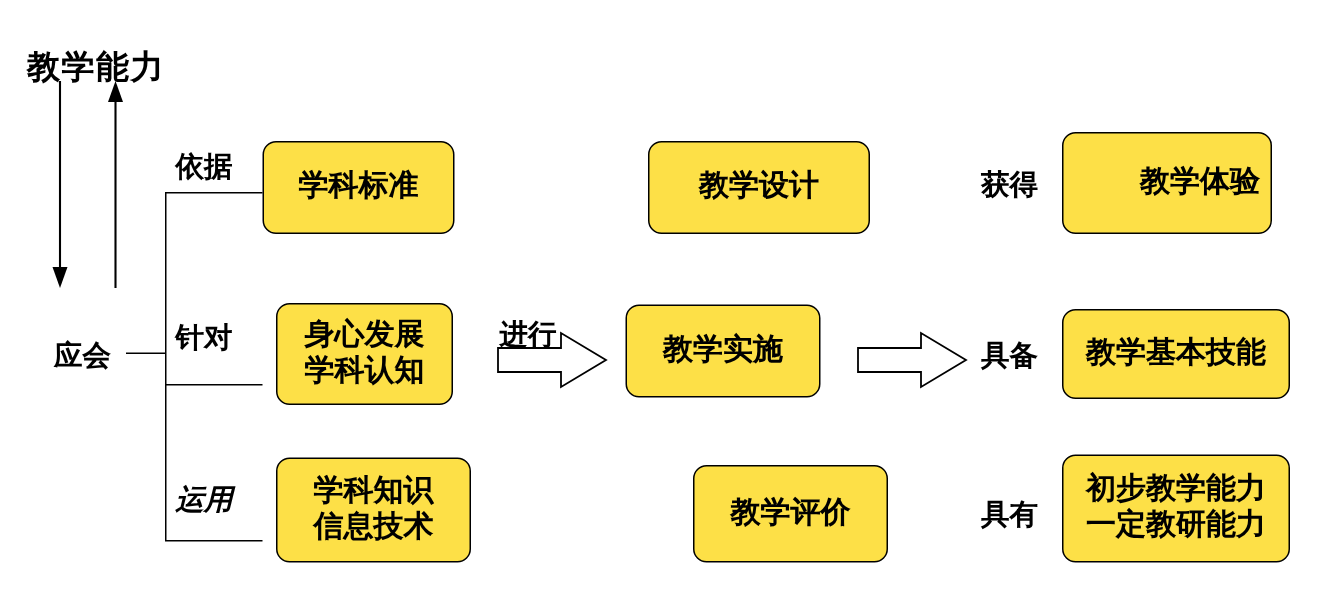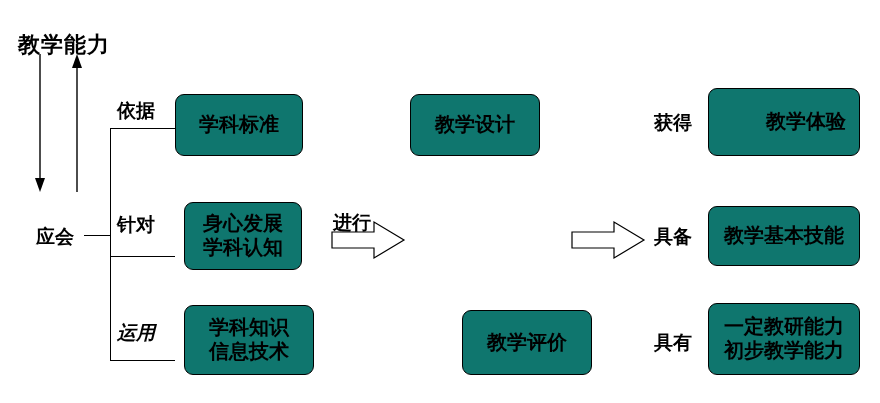--- a/index.html
+++ b/index.html
@@ -37,21 +37,21 @@
   .label-text {
     font-size: 19px;
     font-weight: bold;
     white-space: nowrap;
     text-align: center;
   }
 
   .box {
     border: 1px solid #000000;
     border-radius: 9px;
-    background: #0f766e;
+    background: #fde047;
     display: flex;
     align-items: center;
     justify-content: center;
     box-sizing: border-box;
   }
 
   .line-v {
     background: #000000;
     width: 1px;
   }
@@ -106,53 +106,58 @@
       <div>学科知识</div>
       <div>信息技术</div>
     </div>
   </div>
 
   <div class="abs label-text" style="left:333px; top:210px;">进行</div>
   <svg class="abs" style="left:330px; top:218px;" width="78" height="44">
     <polygon points="2,14 44,14 44,4 74,22 44,40 44,30 2,30" fill="#ffffff" stroke="#000000" stroke-width="1.2"></polygon>
   </svg>
 
-  <div class="abs box" style="left:410px; top:94px; width:130px; height:62px;">
+  <div class="abs box" style="left:432px; top:94px; width:148px; height:62px;">
     <div class="node-text">
       <div>教学设计</div>
     </div>
   </div>
 
+  <div class="abs box" style="left:417px; top:203px; width:130px; height:62px;">
+    <div class="node-text">
+      <div>教学实施</div>
+    </div>
+  </div>
 
   <div class="abs box" style="left:417px; top:310px; width:130px; height:65px;margin-left:45px;">
     <div class="node-text">
       <div>教学评价</div>
     </div>
   </div>
 
   <svg class="abs" style="left:570px; top:218px;" width="78" height="44">
     <polygon points="2,14 44,14 44,4 74,22 44,40 44,30 2,30" fill="#ffffff" stroke="#000000" stroke-width="1.2"></polygon>
   </svg>
 
   <div class="abs label-text" style="left:654px; top:110px;">获得</div>
   <div class="abs label-text" style="left:654px; top:224px;">具备</div>
   <div class="abs label-text" style="left:654px; top:330px;">具有</div>
 
-  <div class="abs box" style="left:708px; top:88px; width:152px; height:68px;padding-left:44px;">
+  <div class="abs box" style="left:708px; top:88px; width:140px; height:68px;padding-left:44px;">
     <div class="node-text">
       <div>教学体验</div>
     </div>
   </div>
 
   <div class="abs box" style="left:708px; top:206px; width:152px; height:60px;">
     <div class="node-text">
       <div>教学基本技能</div>
     </div>
   </div>
 
   <div class="abs box" style="left:708px; top:303px; width:152px; height:72px;">
     <div class="node-text">
+      <div>初步教学能力</div>
       <div>一定教研能力</div>
-      <div>初步教学能力</div>
     </div>
   </div>
 
 </div>
 
 </body></html>

